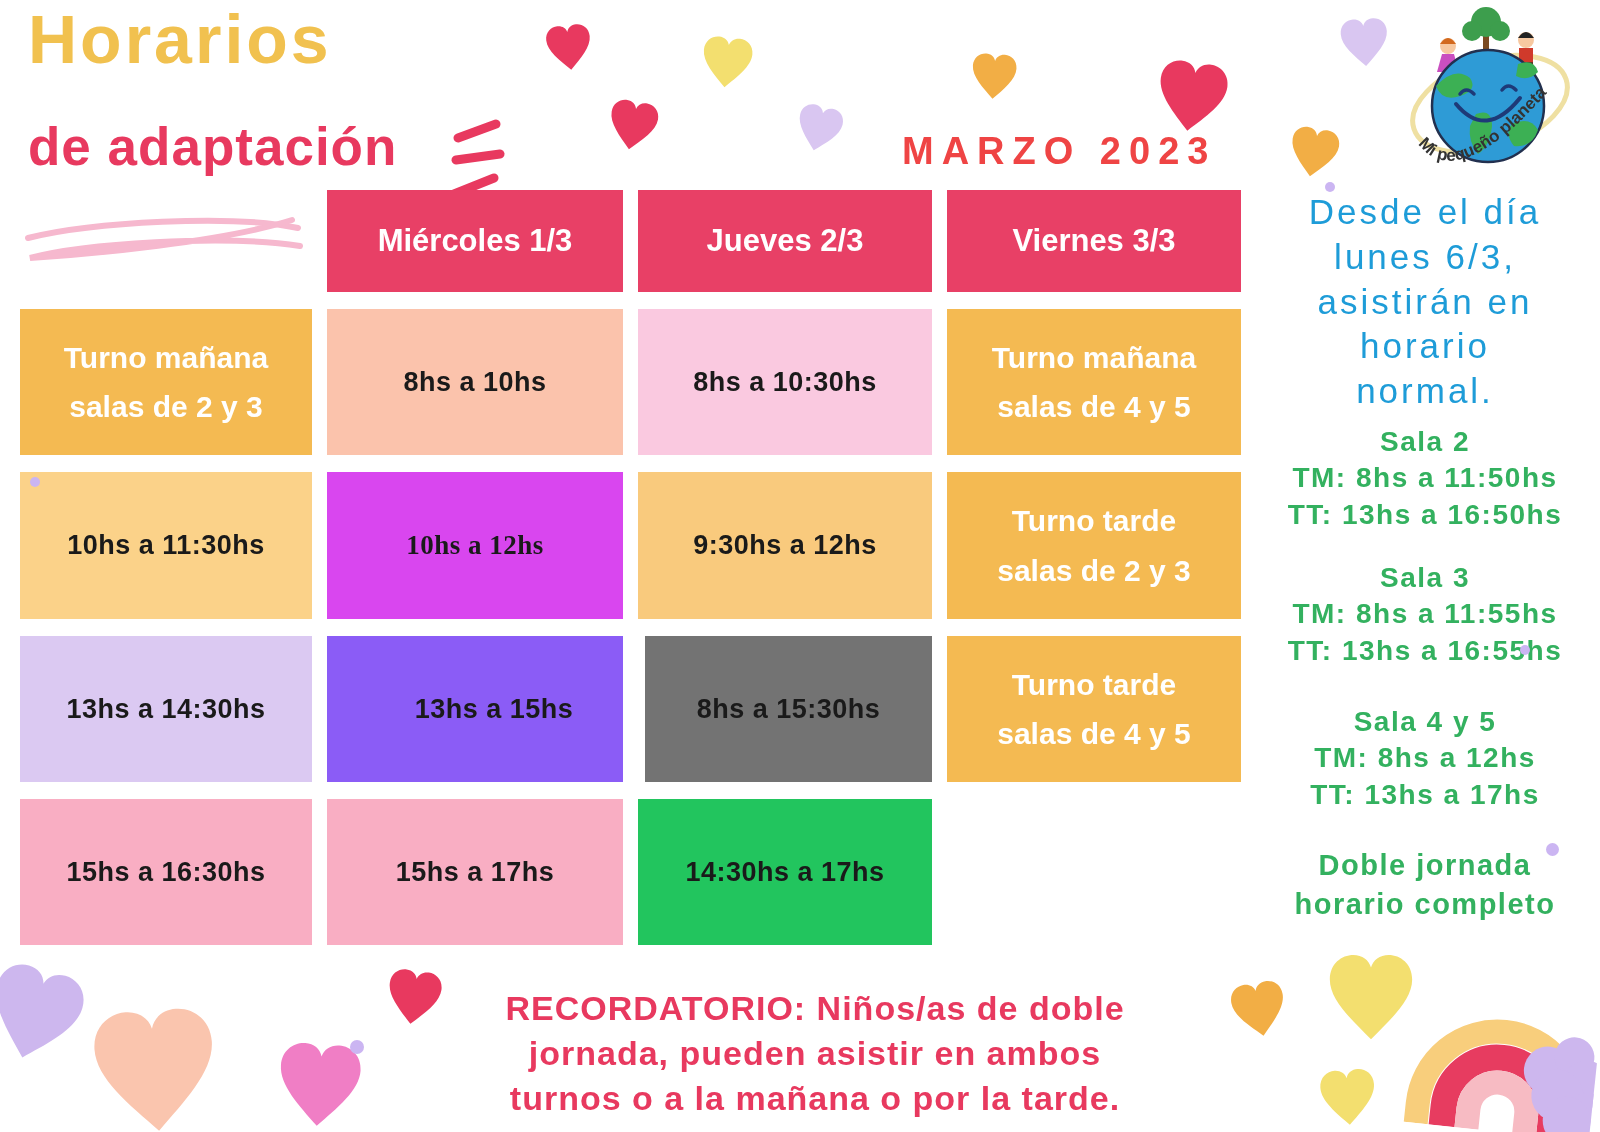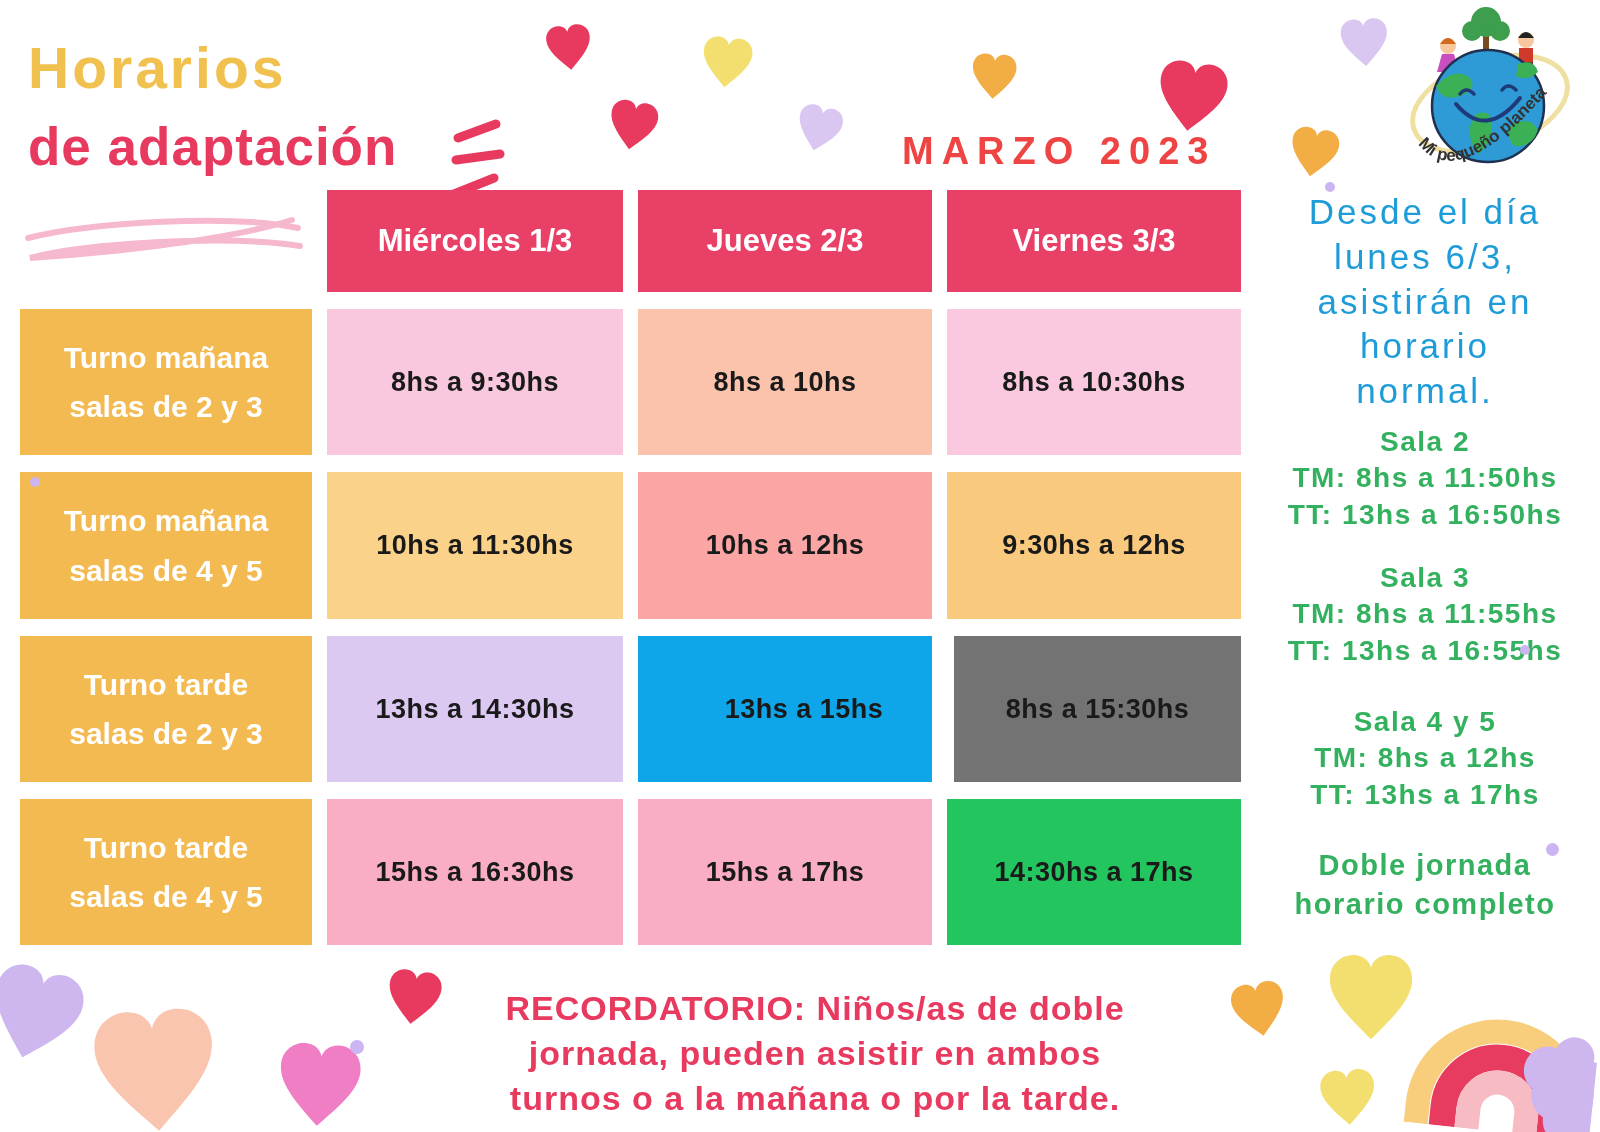--- a/index.html
+++ b/index.html
@@ -1,20 +1,20 @@
 <!DOCTYPE html>
 <html><head>
 <meta charset="utf-8">
 <style>
   html,body{margin:0;padding:0;background:#888;}
   .canvas{position:relative;width:1600px;height:1132px;background:#ffffff;overflow:hidden;
           font-family:"Liberation Sans",sans-serif;}
   
-  .title1{position:absolute;left:28px;top:0px;font-size:57px;font-weight:bold;
-          color:#F1C14F;letter-spacing:3px;margin-top:35px;}
+  .title1{position:absolute;left:28px;top:0px;font-size:68px;font-weight:bold;
+          color:#F1C14F;letter-spacing:3px;}
   .title2{position:absolute;left:28px;top:116px;font-size:53px;font-weight:bold;
           color:#E8395F;letter-spacing:1px;}
   .month{position:absolute;left:902px;top:130px;font-size:38px;font-weight:bold;
          color:#ef4444;letter-spacing:8px;white-space:nowrap;}
   
   .grid{position:absolute;left:20px;top:190px;display:grid;
         grid-template-columns:292px 296px 294px 294px;
         grid-template-rows:102px 146px 147px 146px 146px;
         gap:17px 15px;}
   .day-header{color:#fff;font-size:31px;font-weight:bold;
@@ -74,34 +74,33 @@
   <div class="month">MARZO 2023</div>
 
   <div class="grid">
     <div></div>
     <div class="day-header" style="background: rgb(232, 64, 102);">Miércoles 1/3</div>
     <div class="day-header" style="background: rgb(232, 64, 102);">Jueves 2/3</div>
     <div class="day-header" style="background: rgb(232, 64, 102);">Viernes 3/3</div>
 
     <div class="row-label" style="background: rgb(244, 186, 82);">Turno mañana
 salas de 2 y 3</div>
-    <div class="cell" style="background: rgb(249, 200, 222);">8hs a 9:30hs</div>
     <div class="cell" style="background: rgb(251, 195, 172);">8hs a 10hs</div>
     <div class="cell" style="background: rgb(250, 201, 224);">8hs a 10:30hs</div>
 
     <div class="row-label" style="background: rgb(244, 186, 82);">Turno mañana
 salas de 4 y 5</div>
     <div class="cell" style="background: rgb(251, 210, 137);">10hs a 11:30hs</div>
-    <div class="cell" style="background: #fca5a5;">10hs a 12hs</div>
+    <div class="cell" style="background: #d946ef; font-family: Liberation Serif, serif;">10hs a 12hs</div>
     <div class="cell" style="background: rgb(249, 202, 125);">9:30hs a 12hs</div>
 
     <div class="row-label" style="background: rgb(244, 186, 82);">Turno tarde
 salas de 2 y 3</div>
     <div class="cell" style="background: rgb(219, 201, 242);">13hs a 14:30hs</div>
-    <div class="cell" style="background: #0ea5e9; padding-left: 38px;">13hs a 15hs</div>
+    <div class="cell" style="background: #8b5cf6; padding-left: 38px;">13hs a 15hs</div>
     <div class="cell" style="background: #737373; margin-left: 7px;">8hs a 15:30hs</div>
 
     <div class="row-label" style="background: rgb(244, 186, 82);">Turno tarde
 salas de 4 y 5</div>
     <div class="cell" style="background: rgb(249, 174, 195);">15hs a 16:30hs</div>
     <div class="cell" style="background: rgb(249, 174, 195);">15hs a 17hs</div>
     <div class="cell" style="background: #22c55e;">14:30hs a 17hs</div>
   </div>
 
   <div class="notice">Desde el día

